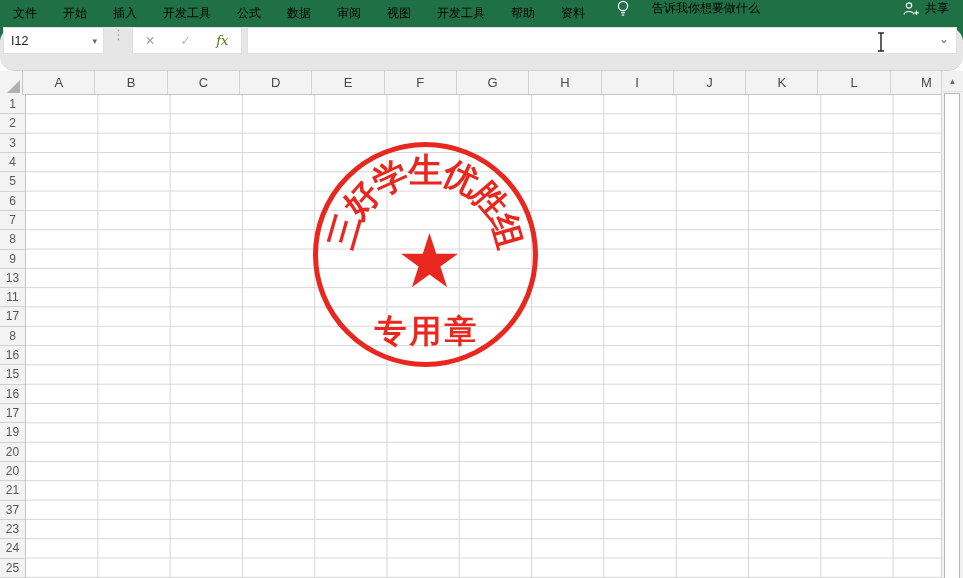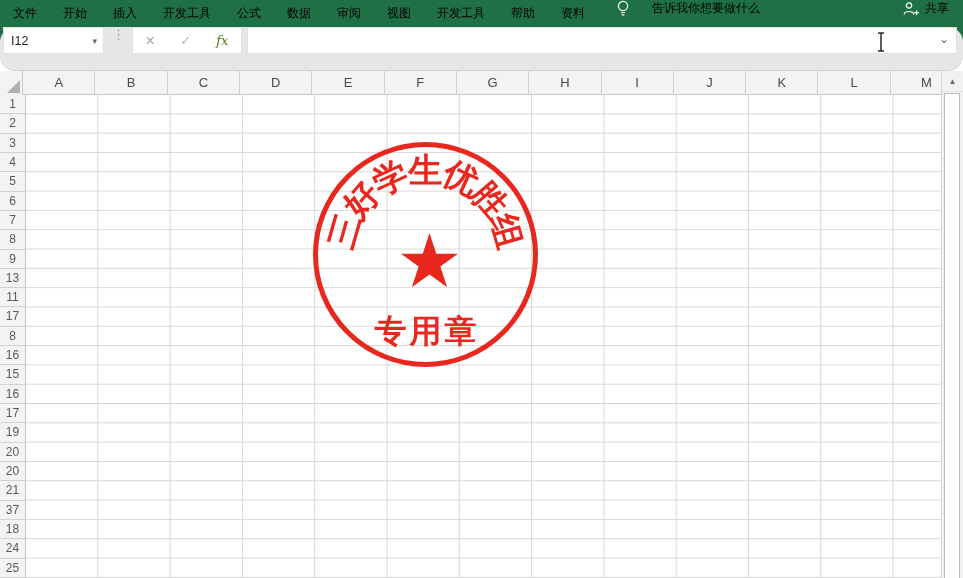--- a/index.html
+++ b/index.html
@@ -162,21 +162,21 @@
         <div class="rowhead">8</div>
         <div class="rowhead">16</div>
         <div class="rowhead">15</div>
         <div class="rowhead">16</div>
         <div class="rowhead">17</div>
         <div class="rowhead">19</div>
         <div class="rowhead">20</div>
         <div class="rowhead">20</div>
         <div class="rowhead">21</div>
         <div class="rowhead">37</div>
-        <div class="rowhead">18</div>
+        <div class="rowhead">23</div>
         <div class="rowhead">24</div>
         <div class="rowhead">25</div>
         <div class="rowhead">26</div>
       </div>
     <div class="grid-area"></div>
 
     <div class="vscroll">
       <div class="vs-up">▲</div>
       <div class="vs-thumb"></div>
     </div>

